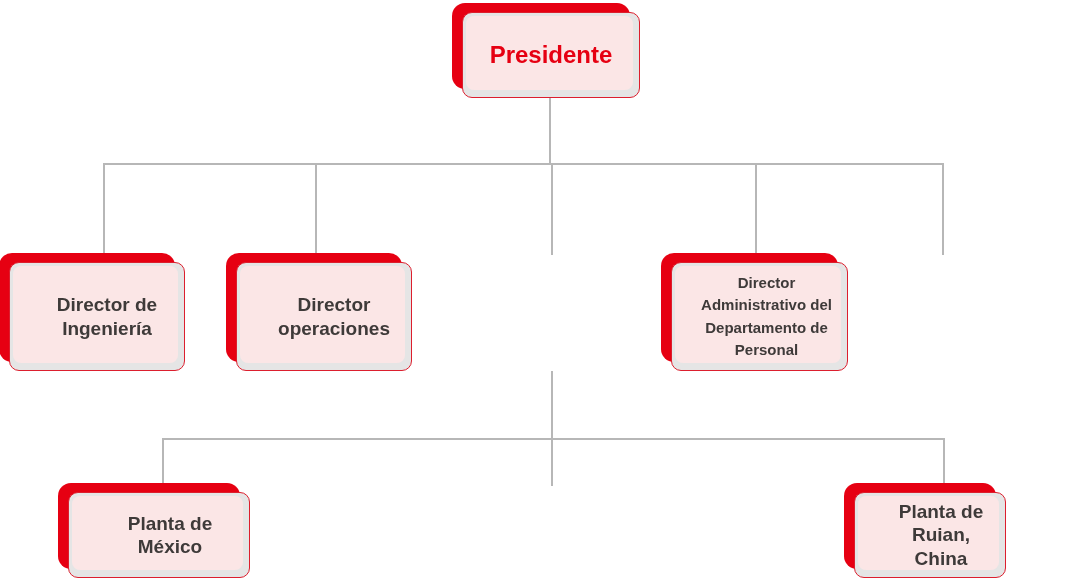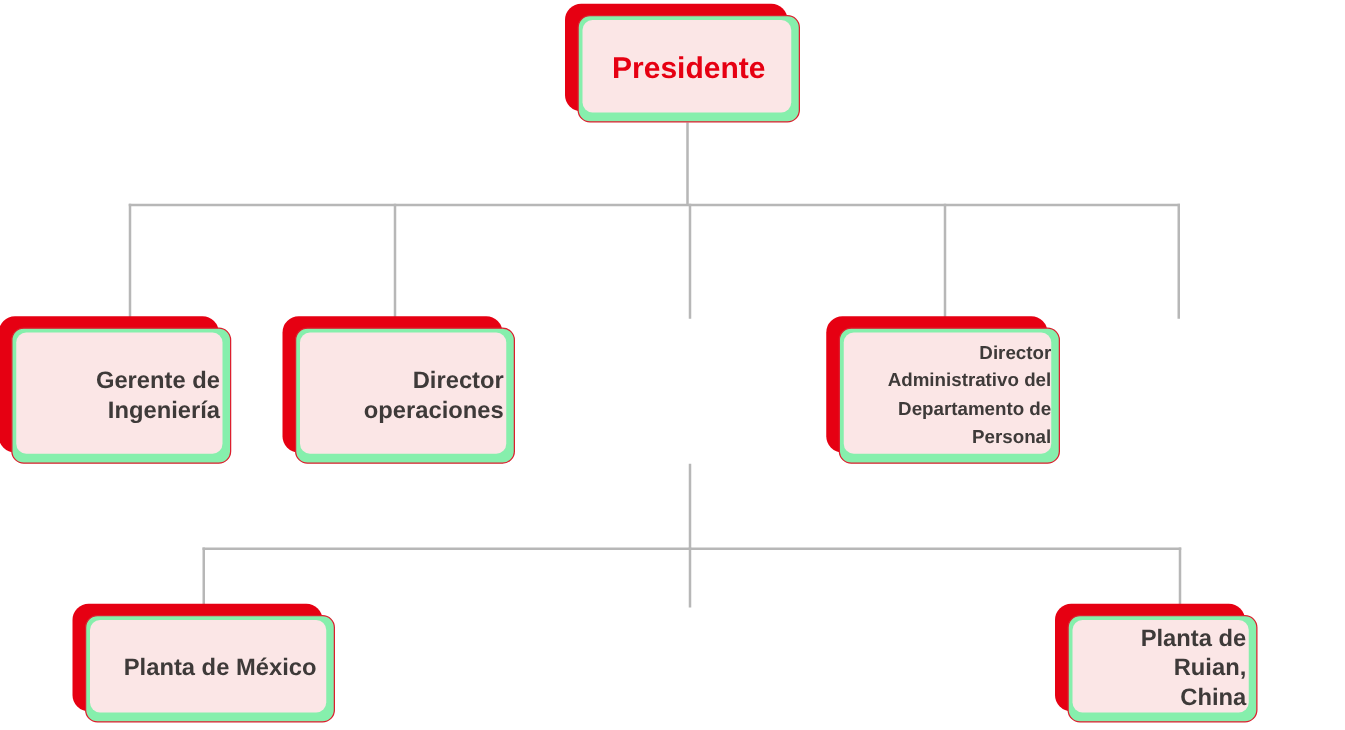--- a/index.html
+++ b/index.html
@@ -16,36 +16,36 @@
   .v{width:2px;}
   
   .node{position:absolute;}
   .shadow{
     position:absolute;left:-10px;top:-9px;
     width:100%;height:100%;
     background:#e60012;border-radius:13px;
   }
   .box{
     position:absolute;left:0;top:0;right:0;bottom:0;
-    background:#86efac;
+    background:#e5e5e5;
     border:1px solid #dc1f2e;
     border-radius:10px;
   }
   .fill{
     position:absolute;left:3px;top:3px;right:6px;bottom:7px;
     background:#fbe6e6;border-radius:8px;
   }
   .label{
     position:absolute;left:0;top:0;right:0;bottom:0;
     display:flex;align-items:center;
     padding-left:28px;padding-right:8px;
     box-sizing:border-box;
     font-weight:bold;font-size:19px;line-height:1.22;
     color:#3e3a39;
-    text-align:right;
+    text-align:center;
   }
   .node.root .label{
     justify-content:center;text-align:center;
     padding:0;color:#e60012;font-size:24px;
   }
   .node.small .label{
     font-size:15px;line-height:1.5;
     padding-left:20px;padding-right:6px;
   }
   .node.lvl3 .label{padding-left:30px;}
@@ -74,21 +74,21 @@
     <div class="box">
       <div class="fill"></div>
       <div class="label">Presidente</div>
     </div>
   </div>
 
   <div class="node lvl2" style="left:9px;top:262px;width:176px;height:109px;">
     <div class="shadow"></div>
     <div class="box">
       <div class="fill"></div>
-      <div class="label">Gerente de Ingeniería</div>
+      <div class="label">Director de Ingeniería</div>
     </div>
   </div>
 
   <div class="node lvl2" style="left:236px;top:262px;width:176px;height:109px;">
     <div class="shadow"></div>
     <div class="box">
       <div class="fill"></div>
       <div class="label">Director operaciones</div>
     </div>
   </div>
@@ -96,21 +96,21 @@
 
   <div class="node lvl2 small" style="left:671px;top:262px;width:177px;height:109px;">
     <div class="shadow"></div>
     <div class="box">
       <div class="fill"></div>
       <div class="label">Director Administrativo del Departamento de Personal</div>
     </div>
   </div>
 
 
-  <div class="node lvl3" style="left:68px;top:492px;width:200px;height:86px;">
+  <div class="node lvl3" style="left:68px;top:492px;width:182px;height:86px;">
     <div class="shadow"></div>
     <div class="box">
       <div class="fill"></div>
       <div class="label">Planta de México</div>
     </div>
   </div>
 
 
   <div class="node lvl3" style="left:854px;top:492px;width:152px;height:86px;">
     <div class="shadow"></div>

